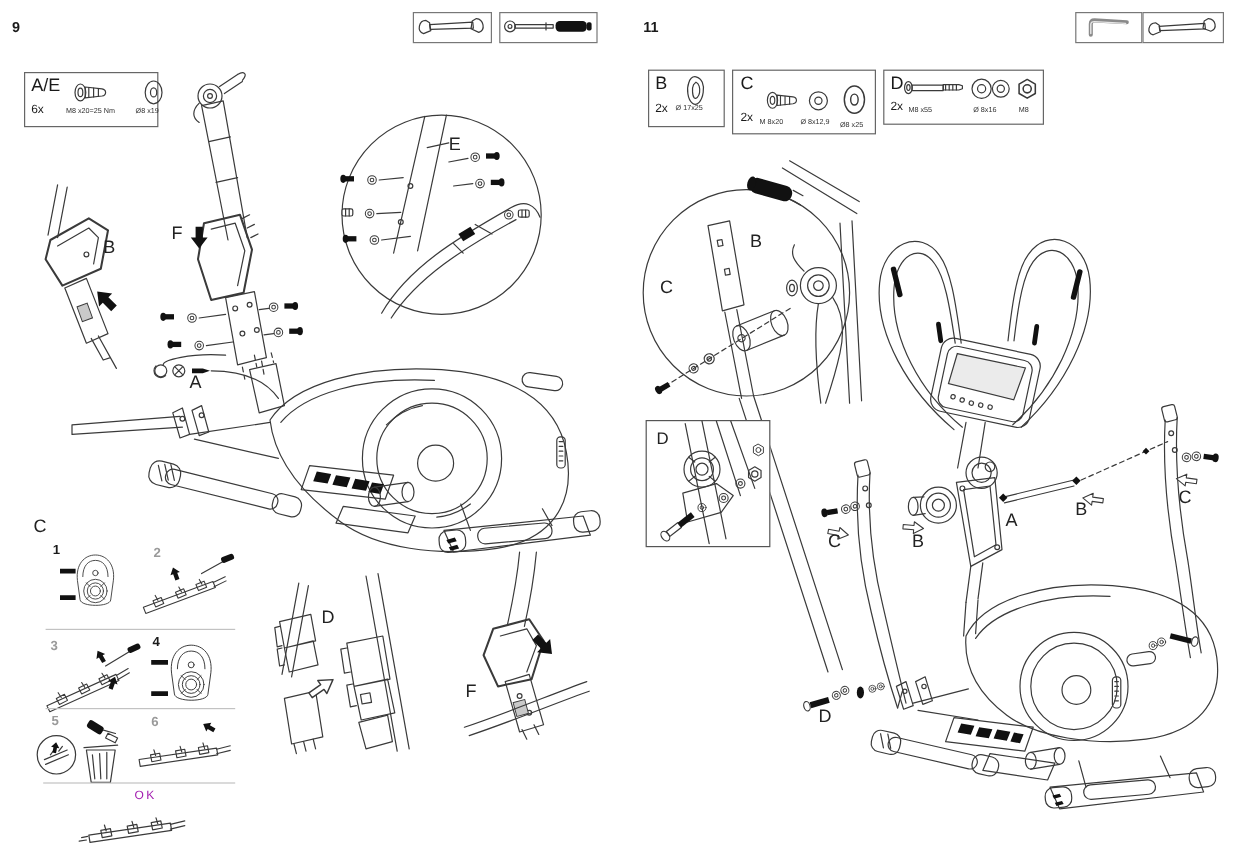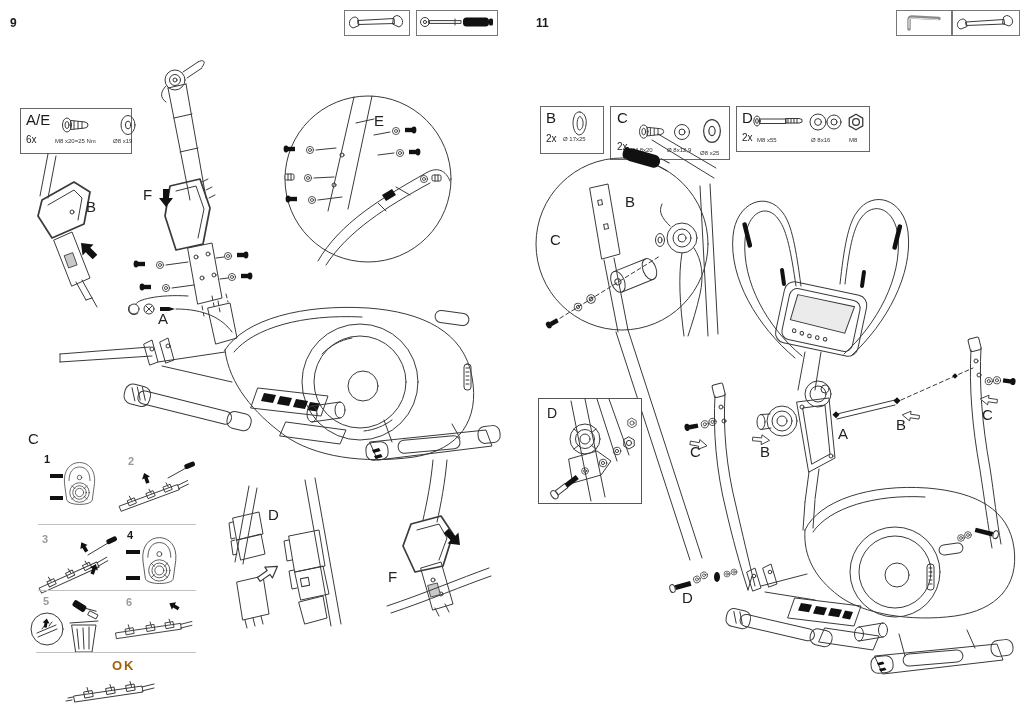--- a/index.html
+++ b/index.html
@@ -1,29 +1,29 @@
 <!DOCTYPE html>
 <html><head>
 <meta charset="utf-8">
 <style>
   html,body{margin:0;padding:0;background:#fff;}
   #sheet{position:relative;width:1028px;height:710px;background:#fff;overflow:hidden;
          font-family:"Liberation Sans", sans-serif;color:#222;}
   .abs{position:absolute;}
   .pgnum{font-size:12px;font-weight:bold;color:#1a1a1a;}
   .toolbox{border:1px solid #777;background:#fff;}
-  .hwbox{border:1.2px solid #666;background:#fff;margin-top:48px;}
+  .hwbox{border:1.2px solid #666;background:#fff;}
   .hwid{font-size:15px;color:#1a1a1a;}
   .qty{font-size:10px;color:#1a1a1a;}
   .spec{font-size:6px;color:#333;white-space:nowrap;}
   .callout{font-size:15px;color:#222;}
   .stepnum{font-size:11px;font-weight:bold;}
   .dark{color:#1a1a1a;}
   .grayed{color:#9a9a9a;}
-  .okword{font-size:13px;letter-spacing:2px;color:#a16207;font-weight:bold;}
+  .okword{font-size:10px;letter-spacing:2px;color:#a21caf;}
   .divider{height:1px;background:#c2c2c2;}
   .whitebox{background:#fff;}
   svg{overflow:visible;}
   .ln{fill:none;stroke:#3a3a3a;stroke-width:1;stroke-linecap:round;stroke-linejoin:round;}
   .bold{stroke-width:1.7;}
   .dsh{stroke-dasharray:4 3;}
   .blk{fill:#111;stroke:none;}
   .wht{fill:#fff;stroke:#3a3a3a;stroke-width:1;stroke-linejoin:round;}
   .gry{fill:#c9c9c9;stroke:#3a3a3a;stroke-width:.8;}
   .scr{fill:#ebebeb;stroke:#3a3a3a;stroke-width:1;}

